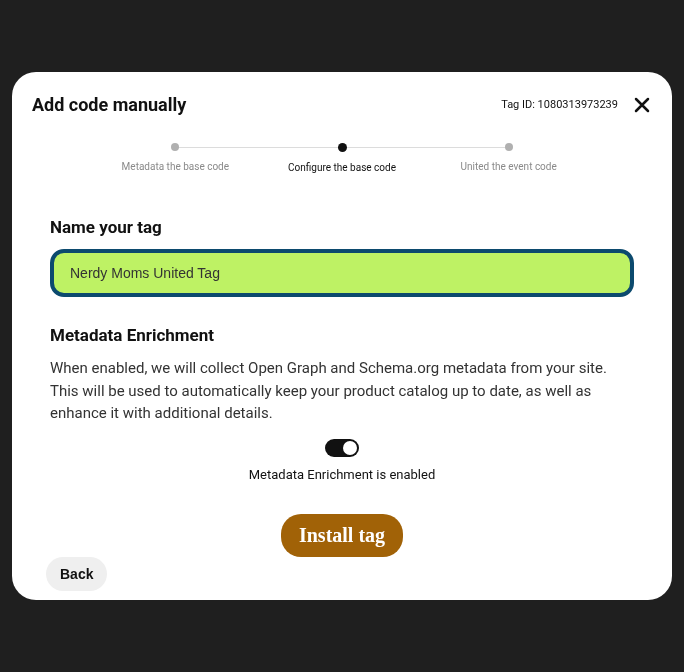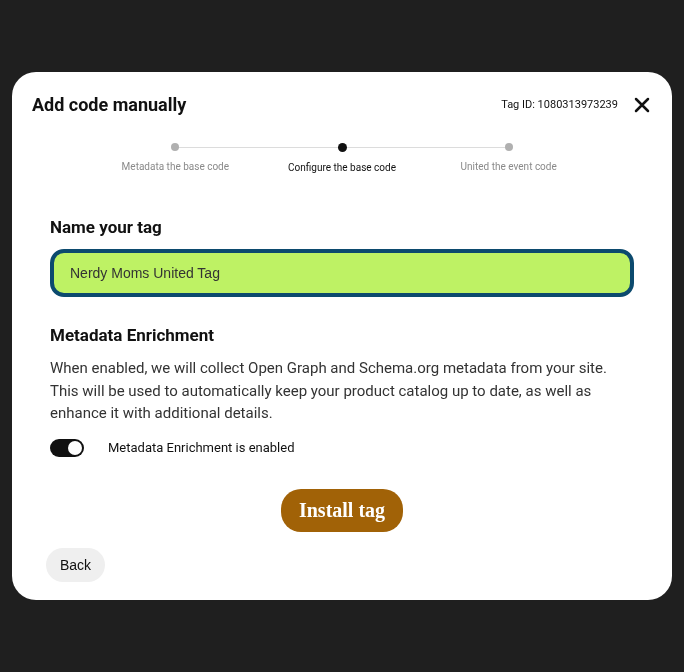--- a/index.html
+++ b/index.html
@@ -123,21 +123,22 @@
   }
   .section-desc {
     font-size: 15px;
     line-height: 1.5;
     color: #333;
     margin-bottom: 14px;
   }
   .toggle-row {
     display: flex;
     align-items: center;
-    gap: 24px;
+    gap: 10px;
+    flex-direction: column;
   }
   .toggle {
     width: 34px;
     height: 18px;
     border-radius: 9px;
     background: #111;
     position: relative;
     cursor: pointer;
     flex-shrink: 0;
   }
@@ -174,21 +175,21 @@
     margin-top: auto;
     padding: 0 14px;
   }
   .back-btn {
     background: #efefef;
     color: #111;
     border: none;
     border-radius: 18px;
     padding: 9px 14px;
     font-size: 14px;
-    font-weight: 400;
+    font-weight: 700;
     cursor: pointer;
   }
 </style>
 </head>
 <body>
 
 <div class="modal">
 
   <div class="modal-header">
     <div class="modal-title">Add code manually</div>

